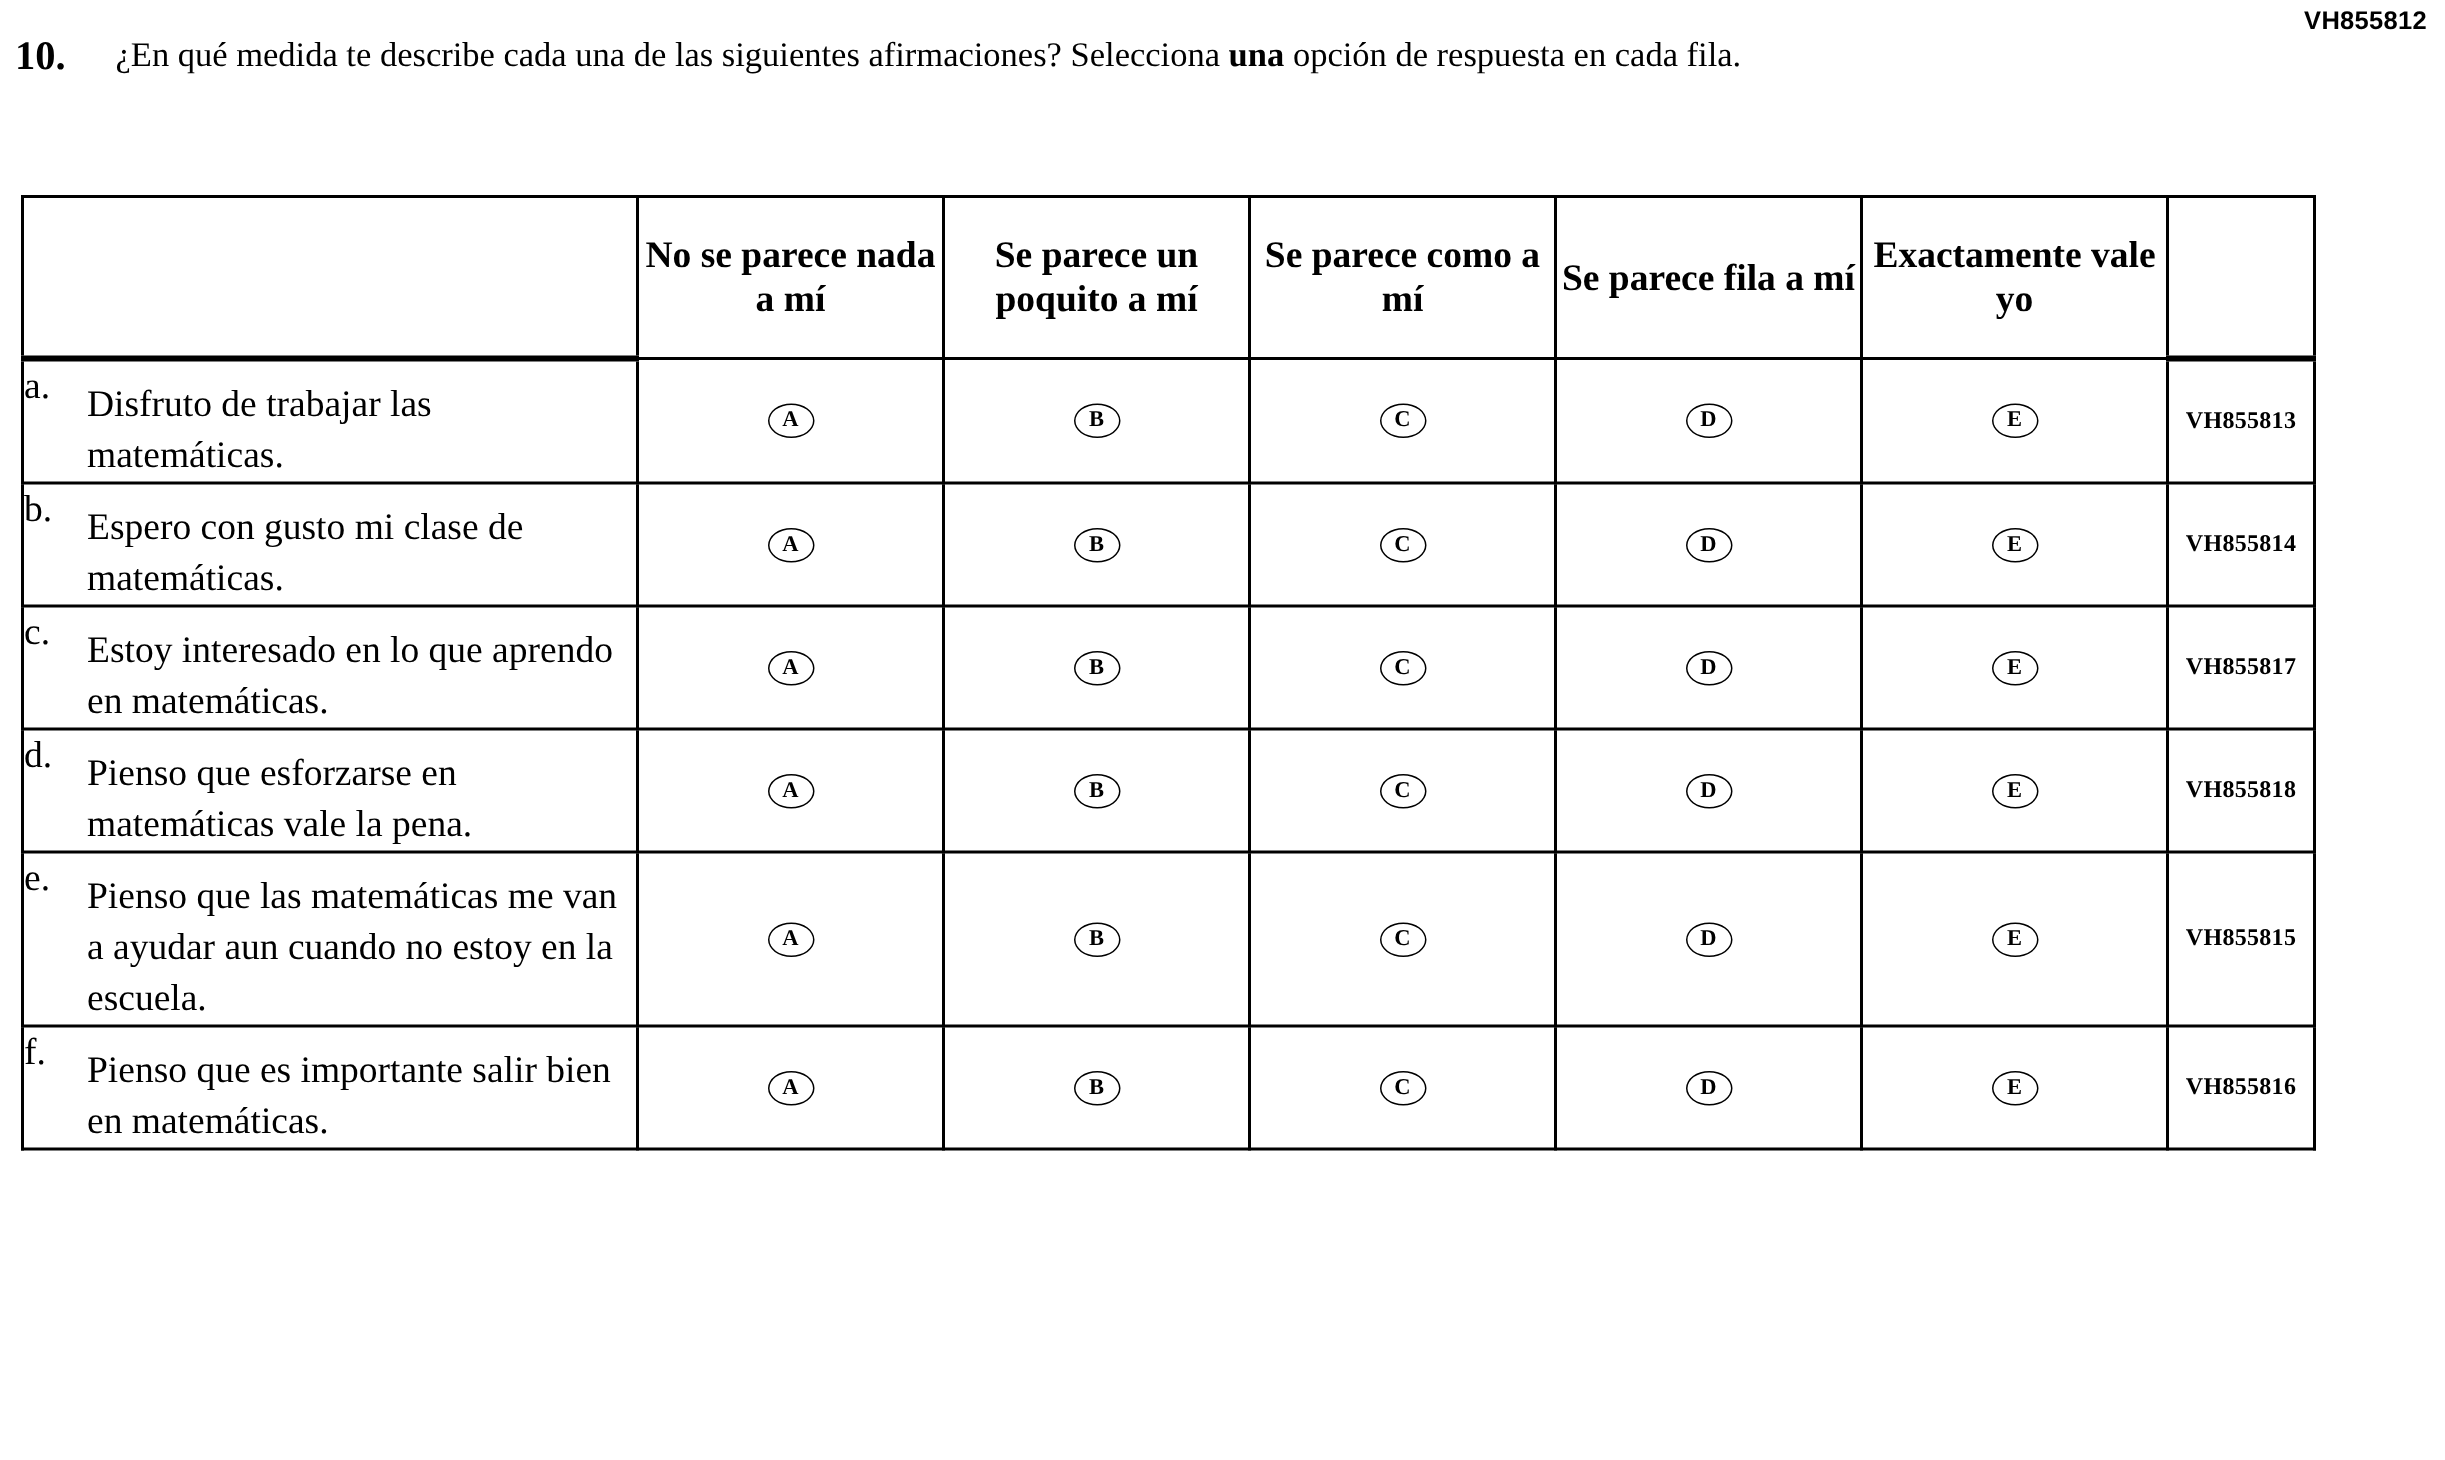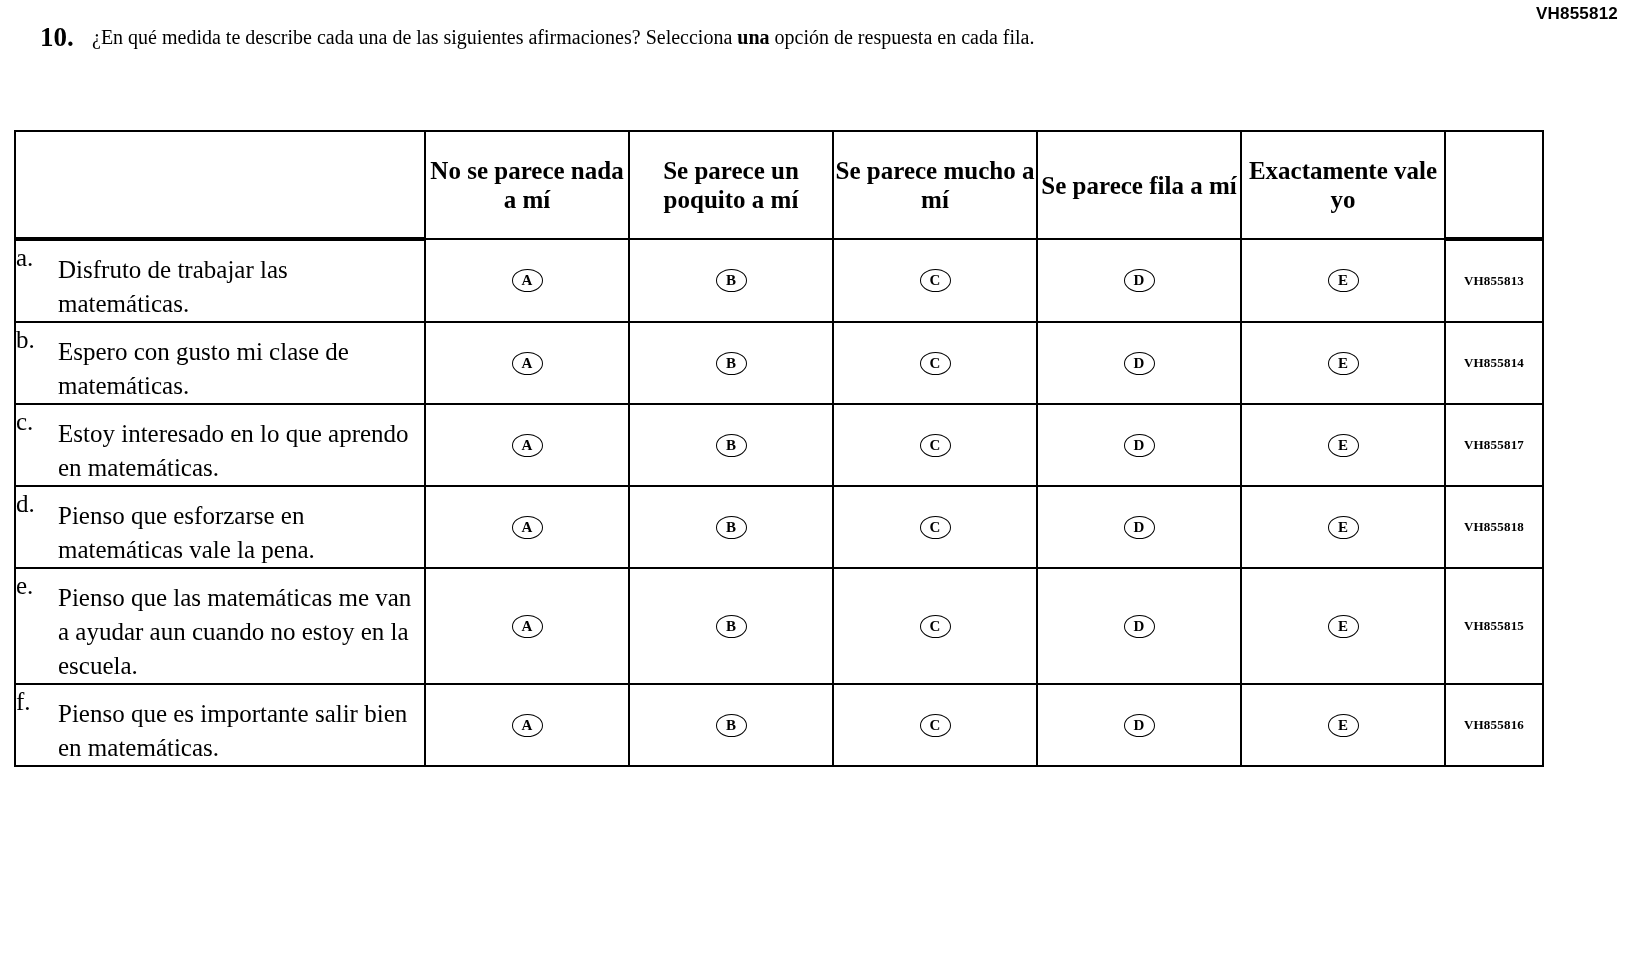--- a/index.html
+++ b/index.html
@@ -32,34 +32,35 @@
     font-family: Liberation Sans, sans-serif;
     font-weight: bold;
     font-size: 17px;
     letter-spacing: 0.2px;
   }
 
   
   .stem {
     position: absolute;
     top: 20px;
-    left: 40px;
+    left: 10px;
     right: 180px;
     display: flex;
     align-items: flex-end;
+    gap: 15px;
   }
   .stem-num {
     font-weight: bold;
     font-size: 27px;
     line-height: 34px;
     width: 52px;
     flex: 0 0 52px;
   }
   .stem-text {
-    font-size: 20px;
+    font-size: 23px;
     line-height: 34px;
   }
   .stem-text b { font-weight: bold; }
 
   
   .matrix-wrap {
     position: absolute;
     top: 130px;
     left: 14px;
     width: 1596px;
@@ -125,21 +126,21 @@
     font-family: "Liberation Serif", serif;
     font-size: 15px;
     font-weight: bold;
     text-align: center;
     vertical-align: middle;
   }
 
   td.rowid {
     text-align: center;
     font-weight: bold;
-    font-size: 13px;
+    font-size: 16px;
     letter-spacing: 0.2px;
   }
 </style>
 </head>
 <body>
 
 <div class="page">
 
   <div class="top-id">VH855812</div>
 
@@ -157,21 +158,21 @@
         <col class="c-opt">
         <col class="c-opt">
         <col class="c-opt">
         <col class="c-id">
       </colgroup>
       <thead>
         <tr>
           <th class="blank-left"></th>
           <th>No se parece nada a mí</th>
           <th>Se parece un poquito a mí</th>
-          <th>Se parece mucho a mí</th>
+          <th>Se parece como a mí</th>
           <th>Se parece fila a mí</th>
           <th>Exactamente vale yo</th>
           <th class="blank-right"></th>
         </tr>
       </thead>
       <tbody>
 
         <tr>
           <td class="stmt">
             <div class="row-inner">

